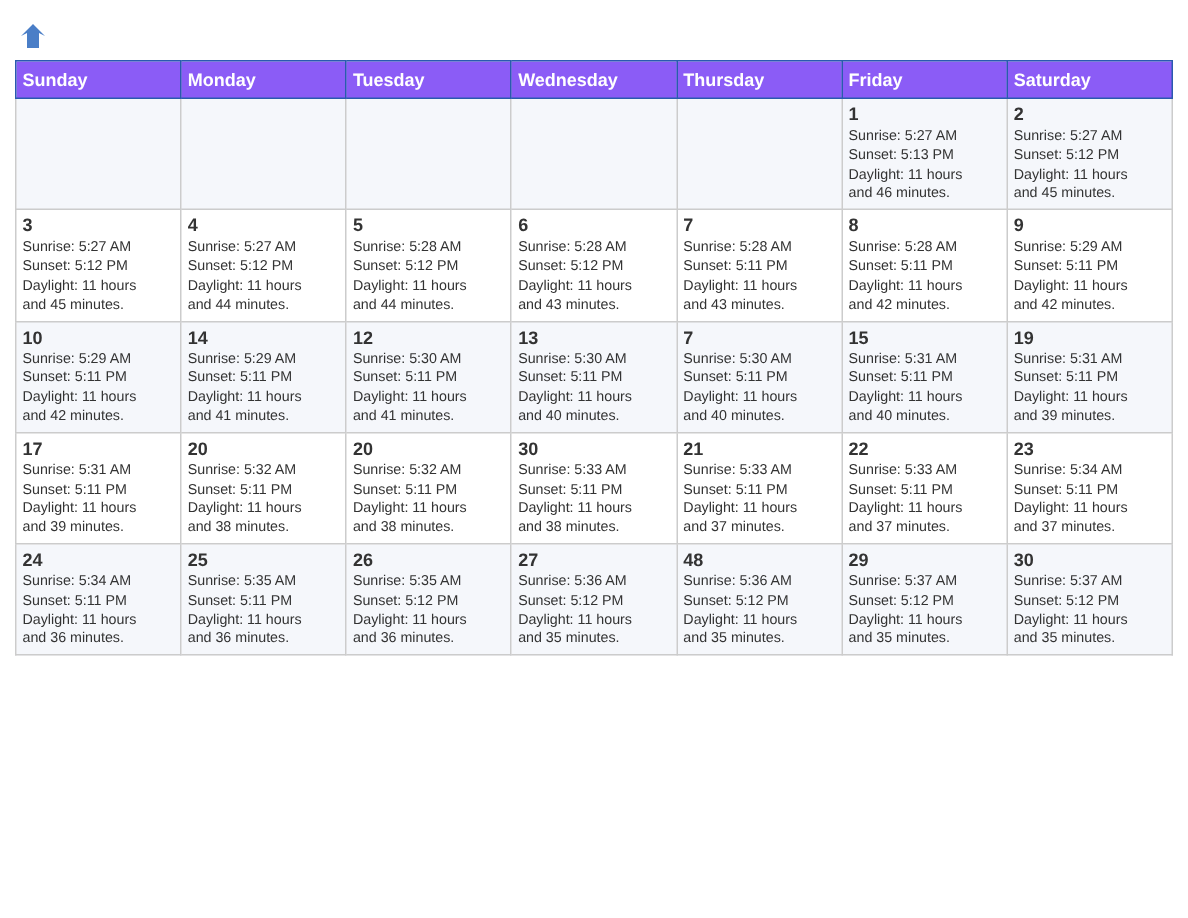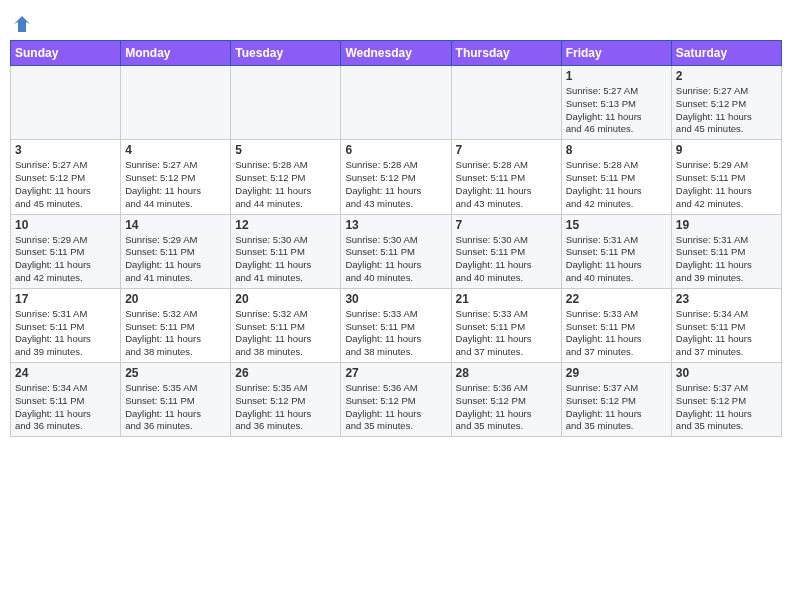--- a/index.html
+++ b/index.html
@@ -319,21 +319,21 @@
 and 36 minutes.</div>
         </td>
         <td>
           <span class="day-num">27</span>
           <div class="day-info" style="white-space: pre-line;">Sunrise: 5:36 AM
 Sunset: 5:12 PM
 Daylight: 11 hours
 and 35 minutes.</div>
         </td>
         <td>
-          <span class="day-num">28</span>
+          <span class="day-num">48</span>
           <div class="day-info" style="white-space: pre-line;">Sunrise: 5:36 AM
 Sunset: 5:12 PM
 Daylight: 11 hours
 and 35 minutes.</div>
         </td>
         <td>
           <span class="day-num">29</span>
           <div class="day-info" style="white-space: pre-line;">Sunrise: 5:37 AM
 Sunset: 5:12 PM
 Daylight: 11 hours

